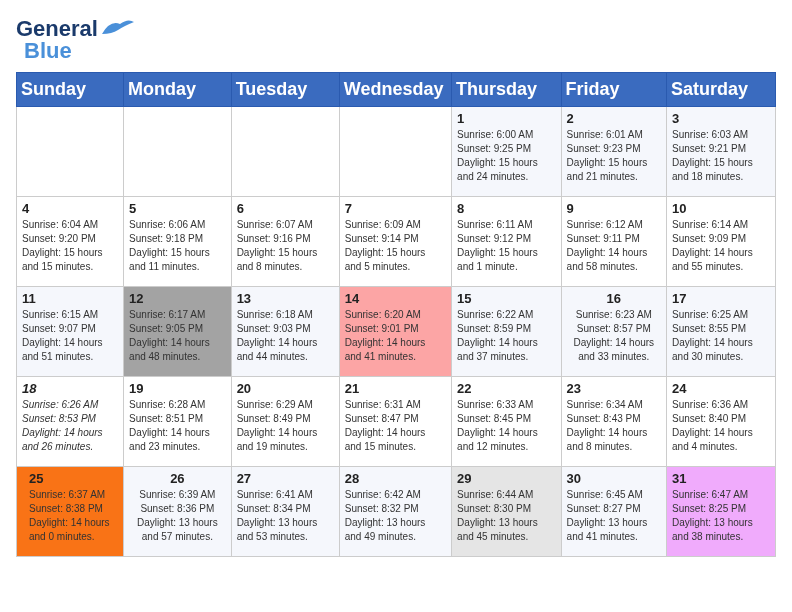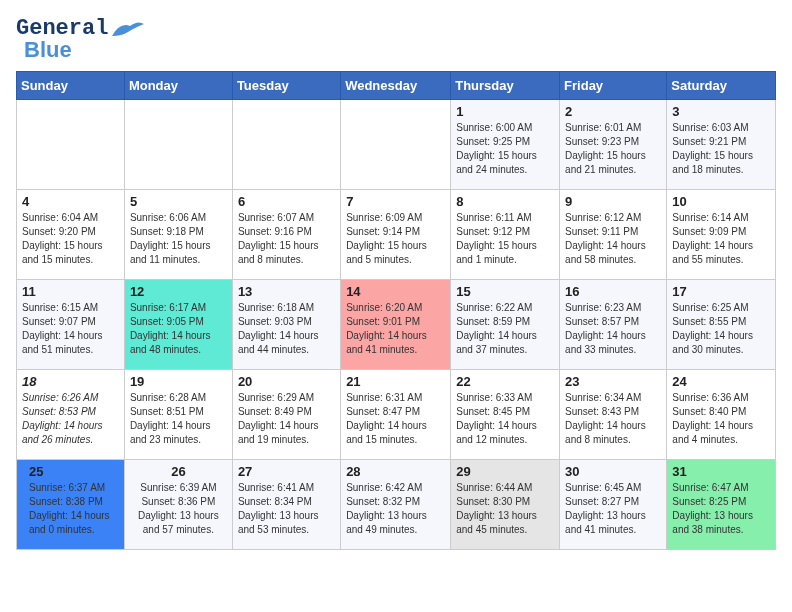--- a/index.html
+++ b/index.html
@@ -35,21 +35,21 @@
       color: #444;
     }
     .calendar {
       width: 100%;
       border-collapse: collapse;
       border: 1px solid #ccc;
     }
     .calendar thead tr th {
       background: #3a6bbf;
       color: #fff;
-      font-size: 13px;
+      font-size: 18px;
       font-weight: bold;
       padding: 6px 4px;
       text-align: left;
       border: 1px solid #2a5aaf;
     }
     .calendar tbody tr td {
       border: 1px solid #ccc;
       vertical-align: top;
       padding: 4px 5px;
       font-size: 10.5px;
@@ -75,21 +75,21 @@
       color: #333;
       line-height: 1.4;
     }
     .empty { background: #fff !important; }
   </style>
 </head>
 <body>
 
 <div class="header">
   <div class="logo">
-    <div style="display:flex; align-items:center;font-family:Liberation Mono, monospace;">
+    <div style="display:flex; ">
       <span style="font-size:22px; font-weight:bold; color:#1a3a6b;">General</span>
       <svg width="36" height="22" viewBox="0 0 36 22" style="margin-left:2px;">
         <path d="M2 18 Q10 4 20 8 Q28 2 34 6 Q24 10 18 14 Q12 18 2 18Z" fill="#4a90d9"></path>
       </svg>
     </div>
     <span style="font-size:22px; font-weight:bold; color:#4a90d9; margin-top:-4px; margin-left:8px;">Blue</span>
   </div>
   <div class="title-block">
     <h1></h1>
     <h2></h2>
@@ -188,21 +188,21 @@
         </td>
       </tr>
       <tr>
         <td style="background: rgb(245, 247, 252);">
           <span class="day-num">11</span>
           <div class="day-info">Sunrise: 6:15 AM</div>
           <div class="day-info">Sunset: 9:07 PM</div>
           <div class="day-info">Daylight: 14 hours</div>
           <div class="day-info">and 51 minutes.</div>
         </td>
-        <td style="background: #5eead4;">
+        <td style="background: #a3a3a3;">
           <span class="day-num">12</span>
           <div class="day-info">Sunrise: 6:17 AM</div>
           <div class="day-info">Sunset: 9:05 PM</div>
           <div class="day-info">Daylight: 14 hours</div>
           <div class="day-info">and 48 minutes.</div>
         </td>
         <td style="background: rgb(245, 247, 252);">
           <span class="day-num">13</span>
           <div class="day-info">Sunrise: 6:18 AM</div>
           <div class="day-info">Sunset: 9:03 PM</div>
@@ -216,21 +216,21 @@
           <div class="day-info">Daylight: 14 hours</div>
           <div class="day-info">and 41 minutes.</div>
         </td>
         <td style="background: rgb(245, 247, 252);">
           <span class="day-num">15</span>
           <div class="day-info">Sunrise: 6:22 AM</div>
           <div class="day-info">Sunset: 8:59 PM</div>
           <div class="day-info">Daylight: 14 hours</div>
           <div class="day-info">and 37 minutes.</div>
         </td>
-        <td style="background: rgb(245, 247, 252);">
+        <td style="background: rgb(245, 247, 252); text-align: center;">
           <span class="day-num">16</span>
           <div class="day-info">Sunrise: 6:23 AM</div>
           <div class="day-info">Sunset: 8:57 PM</div>
           <div class="day-info">Daylight: 14 hours</div>
           <div class="day-info">and 33 minutes.</div>
         </td>
         <td style="background: rgb(245, 247, 252);">
           <span class="day-num">17</span>
           <div class="day-info">Sunrise: 6:25 AM</div>
           <div class="day-info">Sunset: 8:55 PM</div>
@@ -283,21 +283,21 @@
         </td>
         <td style="background: rgb(255, 255, 255);">
           <span class="day-num">24</span>
           <div class="day-info">Sunrise: 6:36 AM</div>
           <div class="day-info">Sunset: 8:40 PM</div>
           <div class="day-info">Daylight: 14 hours</div>
           <div class="day-info">and 4 minutes.</div>
         </td>
       </tr>
       <tr>
-        <td style="background: #3b82f6; padding-left: 12px;">
+        <td style="background: #f97316; padding-left: 12px;">
           <span class="day-num">25</span>
           <div class="day-info">Sunrise: 6:37 AM</div>
           <div class="day-info">Sunset: 8:38 PM</div>
           <div class="day-info">Daylight: 14 hours</div>
           <div class="day-info">and 0 minutes.</div>
         </td>
         <td style="background: rgb(245, 247, 252); text-align: center;">
           <span class="day-num">26</span>
           <div class="day-info">Sunrise: 6:39 AM</div>
           <div class="day-info">Sunset: 8:36 PM</div>
@@ -325,21 +325,21 @@
           <div class="day-info">Daylight: 13 hours</div>
           <div class="day-info">and 45 minutes.</div>
         </td>
         <td style="background: rgb(245, 247, 252);">
           <span class="day-num">30</span>
           <div class="day-info">Sunrise: 6:45 AM</div>
           <div class="day-info">Sunset: 8:27 PM</div>
           <div class="day-info">Daylight: 13 hours</div>
           <div class="day-info">and 41 minutes.</div>
         </td>
-        <td style="background: #86efac;">
+        <td style="background: #f0abfc;">
           <span class="day-num">31</span>
           <div class="day-info">Sunrise: 6:47 AM</div>
           <div class="day-info">Sunset: 8:25 PM</div>
           <div class="day-info">Daylight: 13 hours</div>
           <div class="day-info">and 38 minutes.</div>
         </td>
       </tr>
     </tbody>
 </table>
 

